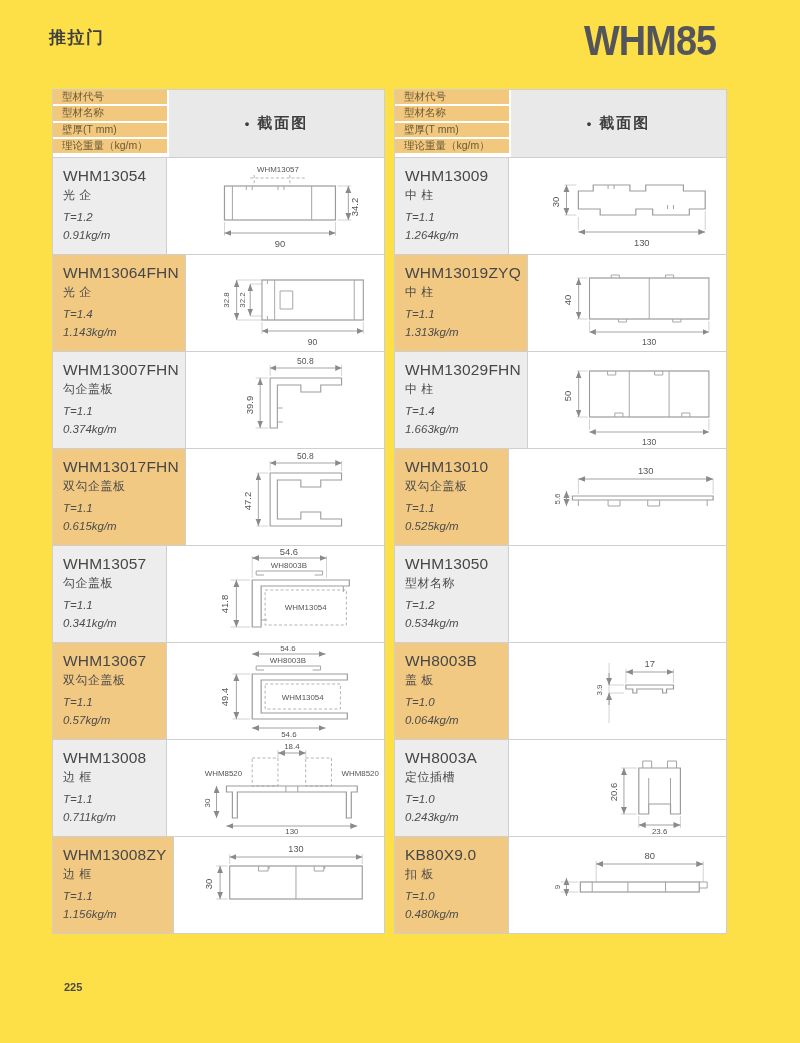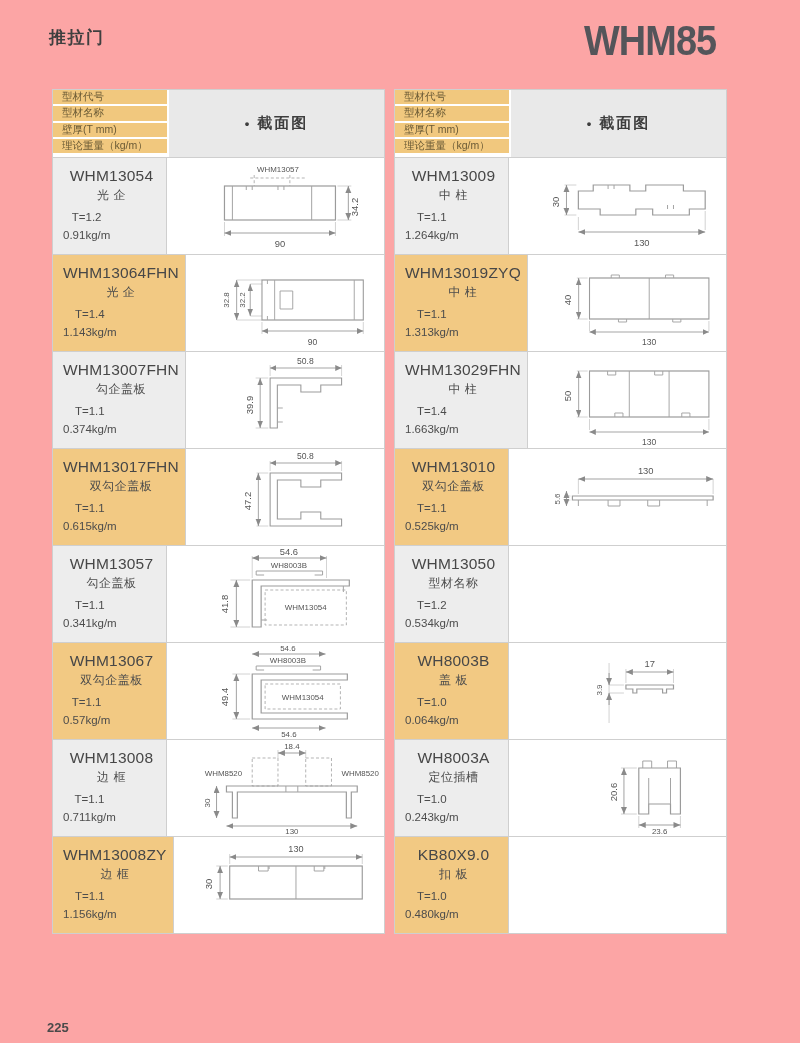--- a/index.html
+++ b/index.html
@@ -1,42 +1,42 @@
 <!DOCTYPE html>
 <html><head>
 <meta charset="utf-8">
 <style>
   html,body{margin:0;padding:0;background:#e9e9e9;}
-  .page{position:relative;width:800px;height:1043px;background:#fca5a5;
+  .page{position:relative;width:800px;height:1043px;background:#fde047;
         font-family:"Liberation Sans","DejaVu Sans",sans-serif;overflow:hidden;}
   .cat{position:absolute;left:49px;top:26px;font-size:17px;font-weight:bold;
        color:#3f3f3f;letter-spacing:1.5px;}
   .series{position:absolute;right:84px;top:16px;font-size:43px;font-weight:bold;
        color:#54555a;letter-spacing:-1px;transform:scaleX(.88);transform-origin:right center;}
-  .ptable{position:absolute;top:89px;width:333px;border:1px solid #cfcfcf;background:#fff;box-sizing:border-box;text-align:center;}
+  .ptable{position:absolute;top:89px;width:333px;border:1px solid #cfcfcf;background:#fff;box-sizing:border-box;}
   #table-left{left:52px;} #table-right{left:394px;}
   .thead{display:flex;height:67px;background:#fff;}
   .hlabels{flex:0 0 114px;display:flex;flex-direction:column;}
   .hcell{flex:1;background:#f1c87e;color:#6a5a35;font-size:10.5px;display:flex;
          align-items:center;padding-left:9px;margin-bottom:2px;}
   .hcell:last-child{margin-bottom:4px;}
   .hsection{flex:1;background:#e9e9e9;display:flex;align-items:center;justify-content:center;
          font-size:15px;font-weight:bold;color:#3e3e3e;border-left:2px solid #fff;letter-spacing:2px;}
   .bullet{margin-right:8px;font-size:13px;letter-spacing:0;}
   .row{display:flex;height:96px;border-top:1px solid #cfcfcf;}
   .info{flex:0 0 114px;border-right:1px solid #cfcfcf;position:relative;
         padding:9px 6px 6px 10px;box-sizing:border-box;}
   .tbody .row:nth-child(odd) .info{background:#ededed;}
   .tbody .row:nth-child(even) .info{background:#f2c983;}
   .code{font-size:15.5px;color:#474747;font-weight:500;letter-spacing:.2px;}
   .pname{font-size:12px;color:#4c4c4c;margin-top:2px;letter-spacing:.5px;}
-  .spec{position:absolute;left:10px;bottom:9px;font-size:11.5px;color:#4c4c4c;line-height:1.55;}
+  .spec{position:absolute;left:10px;bottom:9px;font-size:11.5px;color:#4c4c4c;line-height:1.55;font-style:italic;}
   .diag{flex:1;background:#fff;position:relative;}
   .diag svg{display:block;width:100%;height:100%;}
-  .pagenum{position:absolute;left:47px;top:981px;font-size:13px;font-weight:bold;color:#4a4a4a;margin-top:39px;}
+  .pagenum{position:absolute;left:64px;top:981px;font-size:11px;font-weight:bold;color:#4a4a4a;}
   
   .pr{fill:none;stroke:#9b9b9b;stroke-width:1.2;stroke-linejoin:miter;}
   .pr2{fill:none;stroke:#a3a3a3;stroke-width:1;}
   .dsh{fill:none;stroke:#ababab;stroke-width:.9;stroke-dasharray:3 2.2;}
   .ext{stroke:#b4b4b4;stroke-width:.6;}
   .dl{stroke:#8a8a8a;stroke-width:.8;marker-start:url(#ah);marker-end:url(#ah);}
   .dl1{stroke:#8a8a8a;stroke-width:.8;marker-end:url(#ah);}
   text.dt{font-size:9.5px;fill:#555;font-family:"Liberation Sans","DejaVu Sans",sans-serif;}
   text.dts{font-size:8px;fill:#555;font-family:"Liberation Sans","DejaVu Sans",sans-serif;}
 </style>
@@ -430,19 +430,31 @@
 
       <div class="row">
         <div class="info">
           <div class="code">KB80X9.0</div>
           <div class="pname">扣 板</div>
           <div class="spec">
             <div>T=1.0</div>
             <div>0.480kg/m</div>
           </div>
         </div>
+        <div class="diag">
+          <svg viewBox="0 0 219 96" preserveAspectRatio="none">
+            <path class="ext" d="M88,45 V24 M196,45 V24"></path>
+            <line class="dl" x1="88" y1="27" x2="196" y2="27"></line>
+            <text class="dt" x="142" y="22" text-anchor="middle">80</text>
+            <rect class="pr" x="72" y="45" width="120" height="10"></rect>
+            <path class="pr2" d="M192,45 h8 v6 h-8 M120,45 V55 M158,45 V55 M84,45 V55"></path>
+            <path class="ext" d="M70,45 h-18 M70,55 h-18"></path>
+            <line class="dl" x1="58" y1="41" x2="58" y2="59"></line>
+            <text class="dts" transform="rotate(-90 51 50)" x="51" y="50" text-anchor="middle">9</text>
+          </svg>
+        </div>
       </div>
 
     </div>
   </div>
 
   <div class="pagenum">225</div>
 </div>
 
 </body></html>

